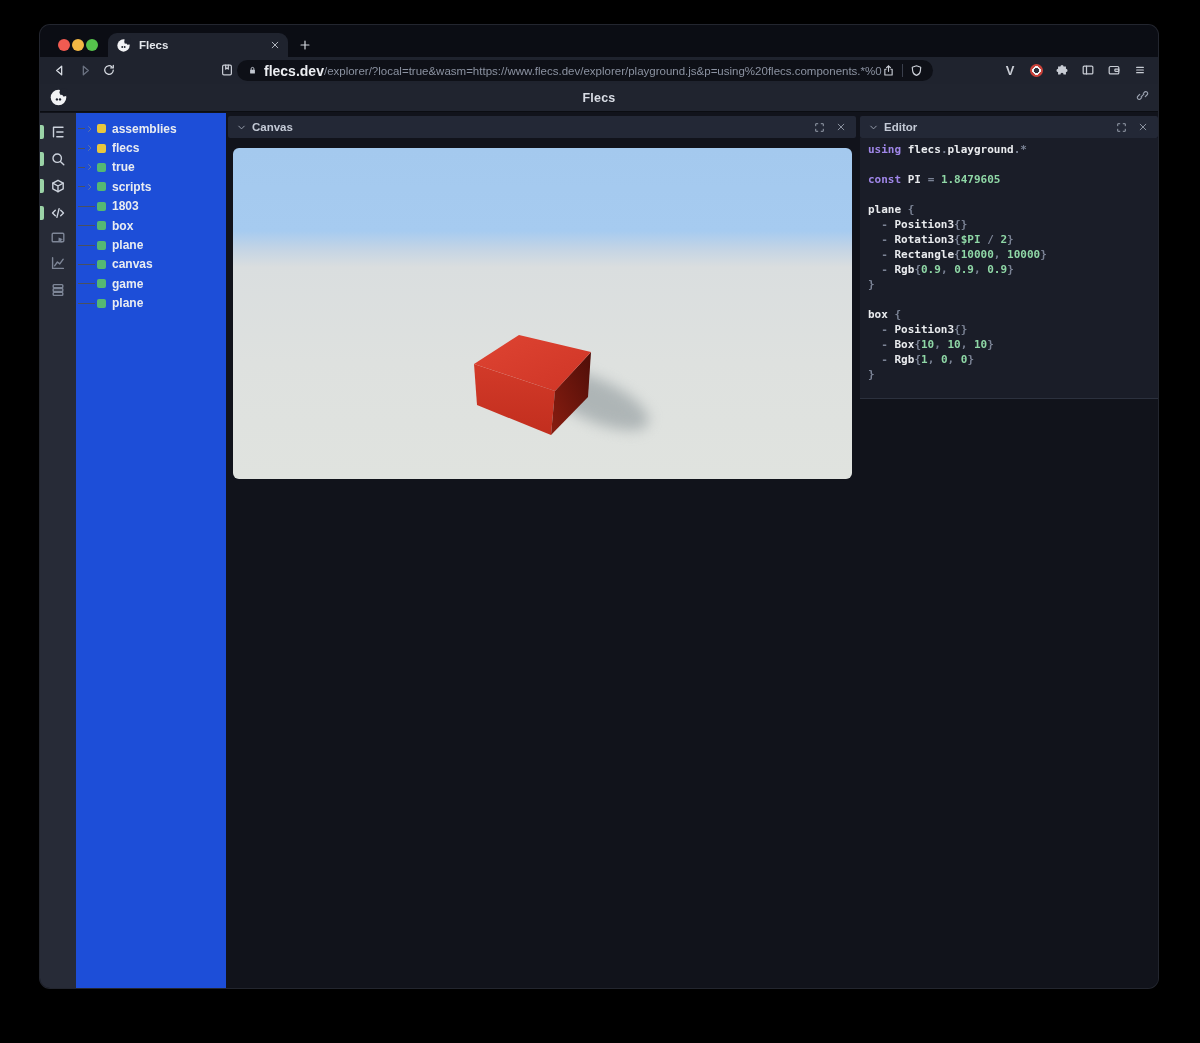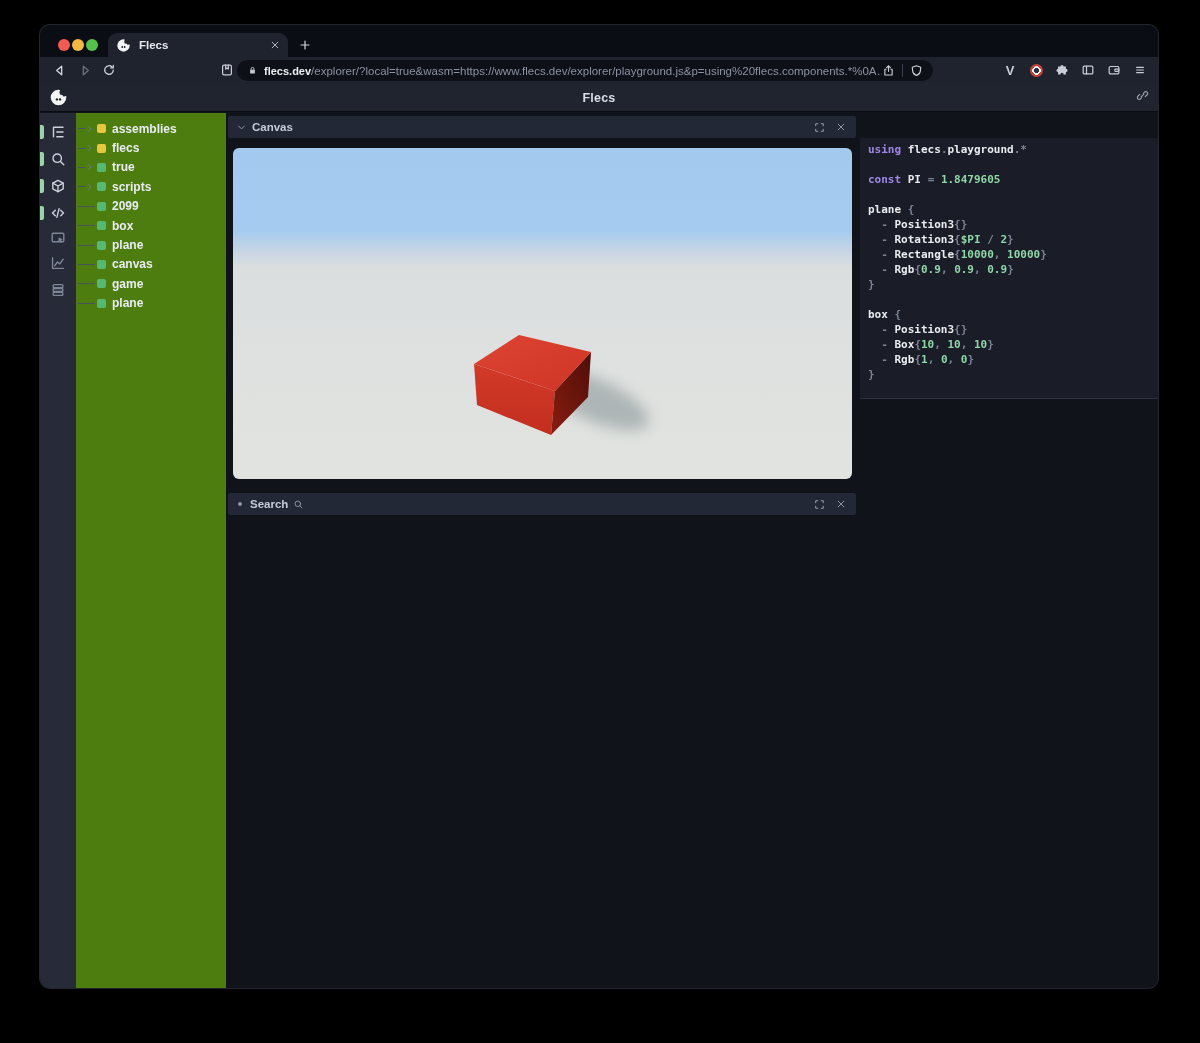--- a/index.html
+++ b/index.html
@@ -11,41 +11,41 @@
   .tabstrip{position:relative;height:32px;background:#0b0d14;}
   .tl{position:absolute;top:14px;width:12px;height:12px;border-radius:50%;}
   .tab{position:absolute;left:68px;top:8px;width:180px;height:24px;background:#1f232e;
        border-radius:9px 9px 0 0;display:flex;align-items:center;padding:0 8px;box-sizing:border-box;}
   .tab .title{font-size:11.5px;font-weight:700;color:#e4e7ec;margin-left:8px;flex:1;}
   .newtab{position:absolute;left:254px;top:9px;width:22px;height:22px;display:flex;align-items:center;justify-content:center;color:#cfd3da;}
   .toolbar{position:relative;height:27px;background:#1f232e;display:block;}
   .navic{position:absolute;top:2px;width:22px;height:22px;display:flex;align-items:center;justify-content:center;color:#d6dae1;}
   .urlbar{position:absolute;left:197px;top:3px;width:696px;height:21px;border-radius:10.5px;background:#0e1017;
           display:flex;align-items:center;padding:0 10px;box-sizing:border-box;color:#b9bec9;}
-  .urlbar .domain{font-size:11px;font-weight:700;color:#eceef2;margin-left:6px;white-space:nowrap;}
+  .urlbar .domain{font-size:14px;font-weight:700;color:#eceef2;margin-left:6px;white-space:nowrap;}
   .urlbar .path{font-size:11.5px;color:#8b92a1;white-space:nowrap;overflow:hidden;flex:1 1 auto;min-width:0;}
   .urlbar .sep{width:1px;height:13px;background:#3a3f4c;margin:0 7px;flex:0 0 auto;}
   .actions{position:absolute;right:10px;top:2px;height:22px;display:flex;align-items:center;gap:10px;}
   .actions .aic{width:16px;height:16px;display:flex;align-items:center;justify-content:center;color:#c8ccd4;}
   .vue{color:#41b883;font-weight:700;font-size:13px;}
   .extred{width:13px;height:13px;border-radius:50%;
           background:radial-gradient(circle at 50% 50%, #2b2f3a 0 2.5px, #eff1f3 2.5px 4.2px, #c9423a 4.2px 6.5px);}
   
   .appheader{position:relative;height:28px;background:#20242f;border-bottom:1px solid #0b0d12;box-sizing:border-box;}
   .appheader .apptitle{position:absolute;left:0;right:0;top:0;height:27px;display:flex;align-items:center;justify-content:center;
                        color:#d8dce4;font-size:12.5px;font-weight:700;letter-spacing:.2px;}
   .applogo{position:absolute;left:9px;top:4px;}
   .linkic{position:absolute;right:9px;top:5px;color:#9aa1af;}
   
   .appbody{position:absolute;top:88px;bottom:0;left:0;right:0;display:flex;}
   .iconbar{position:relative;width:36px;background:#272b37;flex:0 0 auto;}
   .sic{position:absolute;left:9px;width:18px;height:18px;display:flex;align-items:center;justify-content:center;}
   .sic.on{color:#ccd2dc;} .sic.off{color:#7e8697;}
   .pill{position:absolute;left:0;width:4px;height:14px;border-radius:0 2px 2px 0;background:#9bd3a7;}
-  .treepanel{position:relative;width:150px;background:#4d7c0f;flex:0 0 auto;padding-top:6px;box-sizing:border-box;}
+  .treepanel{position:relative;width:150px;background:#1d4ed8;flex:0 0 auto;padding-top:6px;box-sizing:border-box;}
   .trow{display:flex;align-items:center;height:19.4px;padding-left:2px;}
   .tline{height:0;border-top:1.5px solid #4a5160;flex:0 0 auto;}
   .tchev{color:#7d8594;display:flex;margin:0 1px;}
   .tsq{width:9px;height:9px;border-radius:2px;margin:0 6px 0 2px;flex:0 0 auto;}
   .tlabel{font-size:12px;font-weight:700;color:#e9ecf1;white-space:nowrap;}
   .main{position:relative;flex:1;background:#11131b;}
   
   .phead{position:absolute;height:22px;background:#232836;display:flex;align-items:center;
          padding:0 8px;box-sizing:border-box;color:#9aa1af;border-radius:2px;}
   .phead .ptitle{font-size:11.5px;font-weight:700;color:#c4cad6;margin-left:5px;flex:0 0 auto;}
@@ -279,21 +279,21 @@
               <svg width="8" height="8" viewBox="0 0 16 16" fill="none" stroke="currentColor" stroke-width="1.4" stroke-linecap="round" stroke-linejoin="round">
                 <path d="M5 3l5 5-5 5"></path>
               </svg>
             </span>
             <span class="tsq" style="background: rgb(85, 184, 115);"></span>
             <span class="tlabel">scripts</span>
           </div>
           <div class="trow">
             <span class="tline" style="width: 17px;"></span>
             <span class="tsq" style="background: rgb(85, 184, 115);"></span>
-            <span class="tlabel">2099</span>
+            <span class="tlabel">1803</span>
           </div>
           <div class="trow">
             <span class="tline" style="width: 17px;"></span>
             <span class="tsq" style="background: rgb(85, 184, 115);"></span>
             <span class="tlabel">box</span>
           </div>
           <div class="trow">
             <span class="tline" style="width: 17px;"></span>
             <span class="tsq" style="background: rgb(85, 184, 115);"></span>
             <span class="tlabel">plane</span>
@@ -354,42 +354,40 @@
                   <stop offset="1" stop-color="#8a1d10"></stop>
               </linearGradient>
             </defs>
             <ellipse cx="362" cy="252" rx="58" ry="21" fill="#8e989b" opacity="0.6" transform="rotate(24 362 252)" filter="url(#blur1)"></ellipse>
             <polygon points="241,216 322,243 318,287 244,257" fill="url(#gFront)"></polygon>
             <polygon points="358,204 355,249 318,287 322,243" fill="url(#gSide)"></polygon>
             <polygon points="286,187 358,204 322,243 241,216" fill="url(#gTop)"></polygon>
           </svg>
         </div>
 
-        <div class="phead" style="left:2px;top:380px;width:628px">
-          <span class="pdot"></span>
-          <span class="ptitle">Search</span>
-          <span class="mag">
+
+        <div class="phead" style="left:634px;top:3px;width:298px">
+          <span style="display:flex">
               <svg width="11" height="11" viewBox="0 0 16 16" fill="none" stroke="currentColor" stroke-width="1.4" stroke-linecap="round" stroke-linejoin="round">
-                <circle cx="7" cy="7" r="4"></circle>
-                <path d="M10 10l3 3"></path>
-              </svg>
-            </span>
+                <path d="M4 6l4 4 4-4"></path>
+              </svg>
+            </span>
+          <span class="ptitle">Editor</span>
           <span class="sp"></span>
           <span class="hic">
               <svg width="11" height="11" viewBox="0 0 16 16" fill="none" stroke="currentColor" stroke-width="1.4" stroke-linecap="round" stroke-linejoin="round">
                 <path d="M2.5 5.5v-3h3M10.5 2.5h3v3M13.5 10.5v3h-3M5.5 13.5h-3v-3"></path>
               </svg>
             </span>
           <span class="hic">
               <svg width="10" height="10" viewBox="0 0 16 16" fill="none" stroke="currentColor" stroke-width="1.4" stroke-linecap="round" stroke-linejoin="round">
                 <path d="M3.5 3.5l9 9M12.5 3.5l-9 9"></path>
               </svg>
             </span>
         </div>
-
         <div class="editor-content" id="editor">
             <div class="cline"><span class="kw">using </span><span class="id">flecs</span><span class="p">.</span><span class="id">playground</span><span class="p">.*</span></div>
             <div class="cline"></div>
             <div class="cline"><span class="kw">const </span><span class="id">PI </span><span class="p">= </span><span class="num">1.8479605</span></div>
             <div class="cline"></div>
             <div class="cline"><span class="id">plane </span><span class="p">{</span></div>
             <div class="cline"><span class="p">  - </span><span class="id">Position3</span><span class="p">{}</span></div>
             <div class="cline"><span class="p">  - </span><span class="id">Rotation3</span><span class="p">{</span><span class="num">$PI</span><span class="p"> / </span><span class="num">2</span><span class="p">}</span></div>
             <div class="cline"><span class="p">  - </span><span class="id">Rectangle</span><span class="p">{</span><span class="num">10000</span><span class="p">, </span><span class="num">10000</span><span class="p">}</span></div>
             <div class="cline"><span class="p">  - </span><span class="id">Rgb</span><span class="p">{</span><span class="num">0.9</span><span class="p">, </span><span class="num">0.9</span><span class="p">, </span><span class="num">0.9</span><span class="p">}</span></div>

